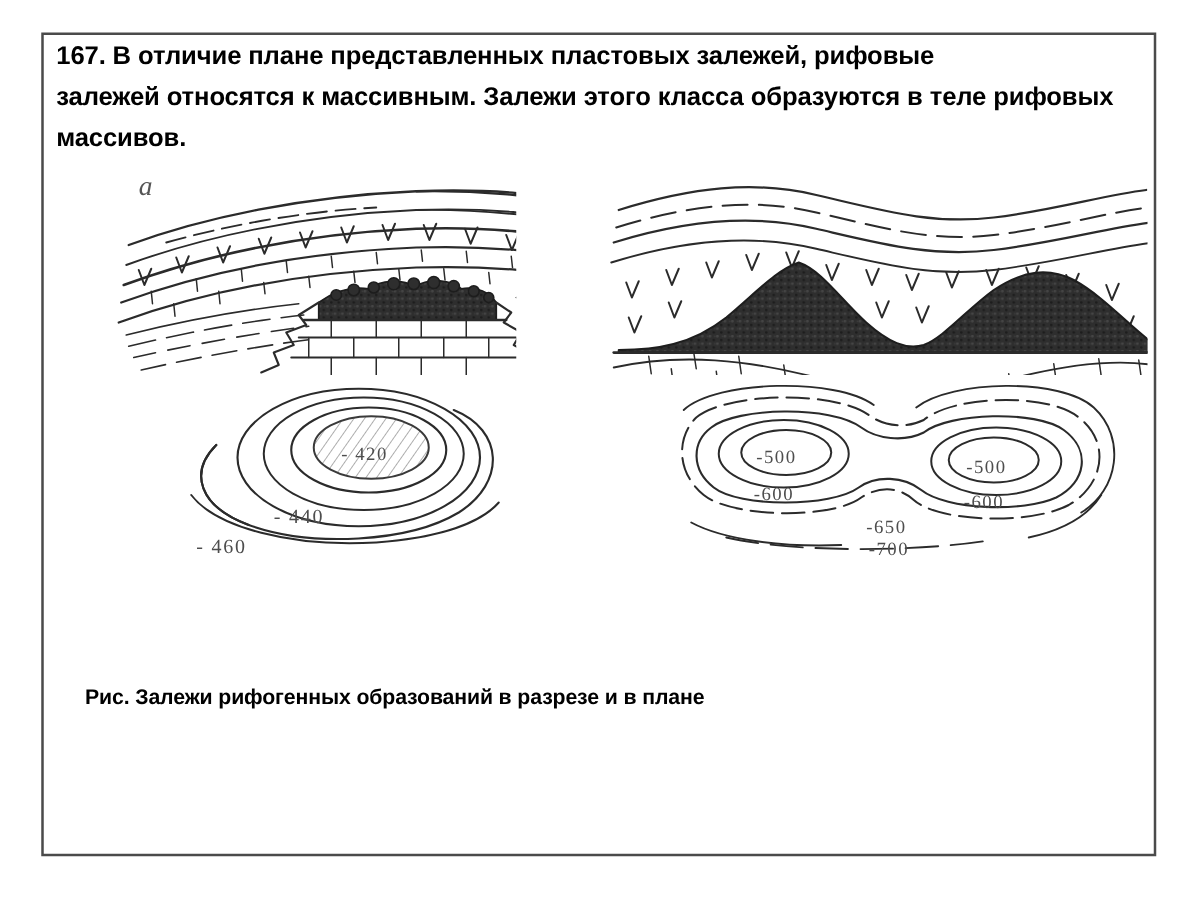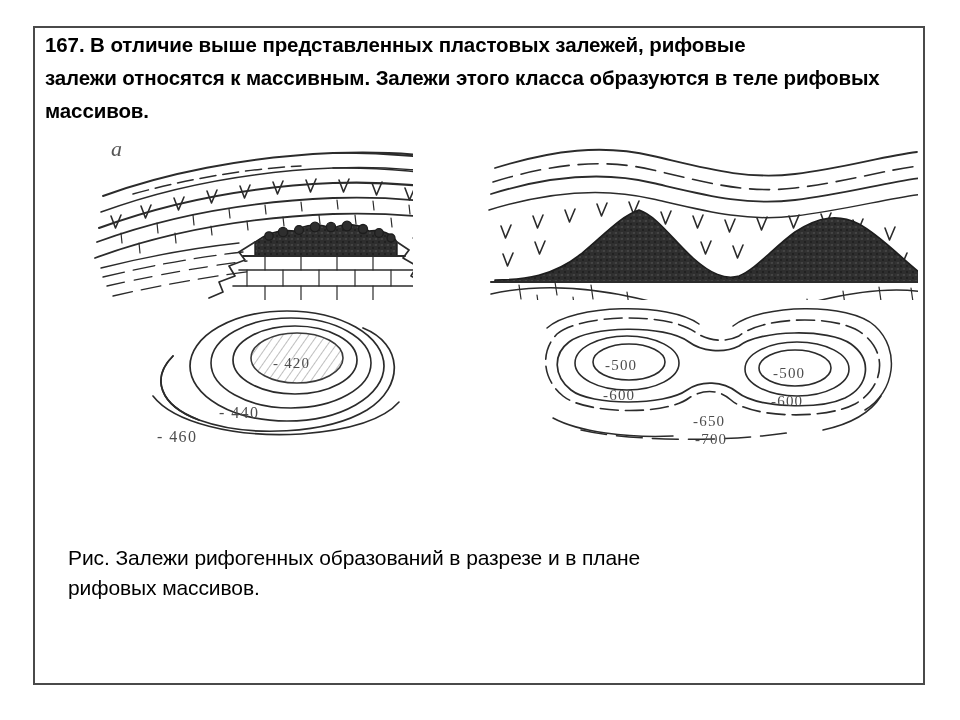--- a/index.html
+++ b/index.html
@@ -60,39 +60,39 @@
   #figure svg {
     display: block;
   }
 
   
   #caption {
     position: absolute;
     left: 68px;
     top: 543px;
     width: 800px;
-    font-size: 21px;
-    font-weight: normal;
+    font-size: 17px;
+    font-weight: bold;
     line-height: 30px;
     color: #000000;
     letter-spacing: -0.1px;
   }
   #caption .ital { font-style: italic; }
   #caption .line { white-space: nowrap; }
 </style>
 </head>
 <body>
 
 <div id="slide">
 
   <div id="frame"></div>
 
   <div id="header-text">
-    <span>167.</span><span> В отличие выше представленных пластовых залежей, </span><span class="ital">рифовые</span><br>
-    <span class="ital">залежи</span><span> относятся к массивным. Залежи этого класса образуются в теле рифовых массивов.</span>
+    <span>167.</span><span> В отличие плане представленных пластовых залежей, </span><span class="ital">рифовые</span><br>
+    <span class="ital">залежей</span><span> относятся к массивным. Залежи этого класса образуются в теле рифовых массивов.</span>
   </div>
 
   <div id="figure">
     <svg width="892" height="360" viewBox="0 0 892 360" xmlns="http://www.w3.org/2000/svg">
       <defs>
 
         <pattern id="hatch" width="7" height="7" patternTransform="rotate(35)" patternUnits="userSpaceOnUse">
           <line x1="0" y1="0" x2="0" y2="7" stroke="#8a8a8a" stroke-width="1.1"></line>
         </pattern>
 
@@ -386,16 +386,15 @@
           <text x="660" y="296" font-family="'Liberation Serif', serif" font-size="15" fill="#4d4d4d" stroke="none" letter-spacing="1.2">-650</text>
           <text x="662" y="314" font-family="'Liberation Serif', serif" font-size="15" fill="#4d4d4d" stroke="none" letter-spacing="1.2">-700</text>
         </g>
 
       </g>
     </svg>
   </div>
 
   <div id="caption">
     <div class="line">Рис. Залежи рифогенных образований в разрезе и в плане</div>
-    <div class="line">рифовых массивов.</div>
   </div>
 
 </div>
 
 </body></html>

